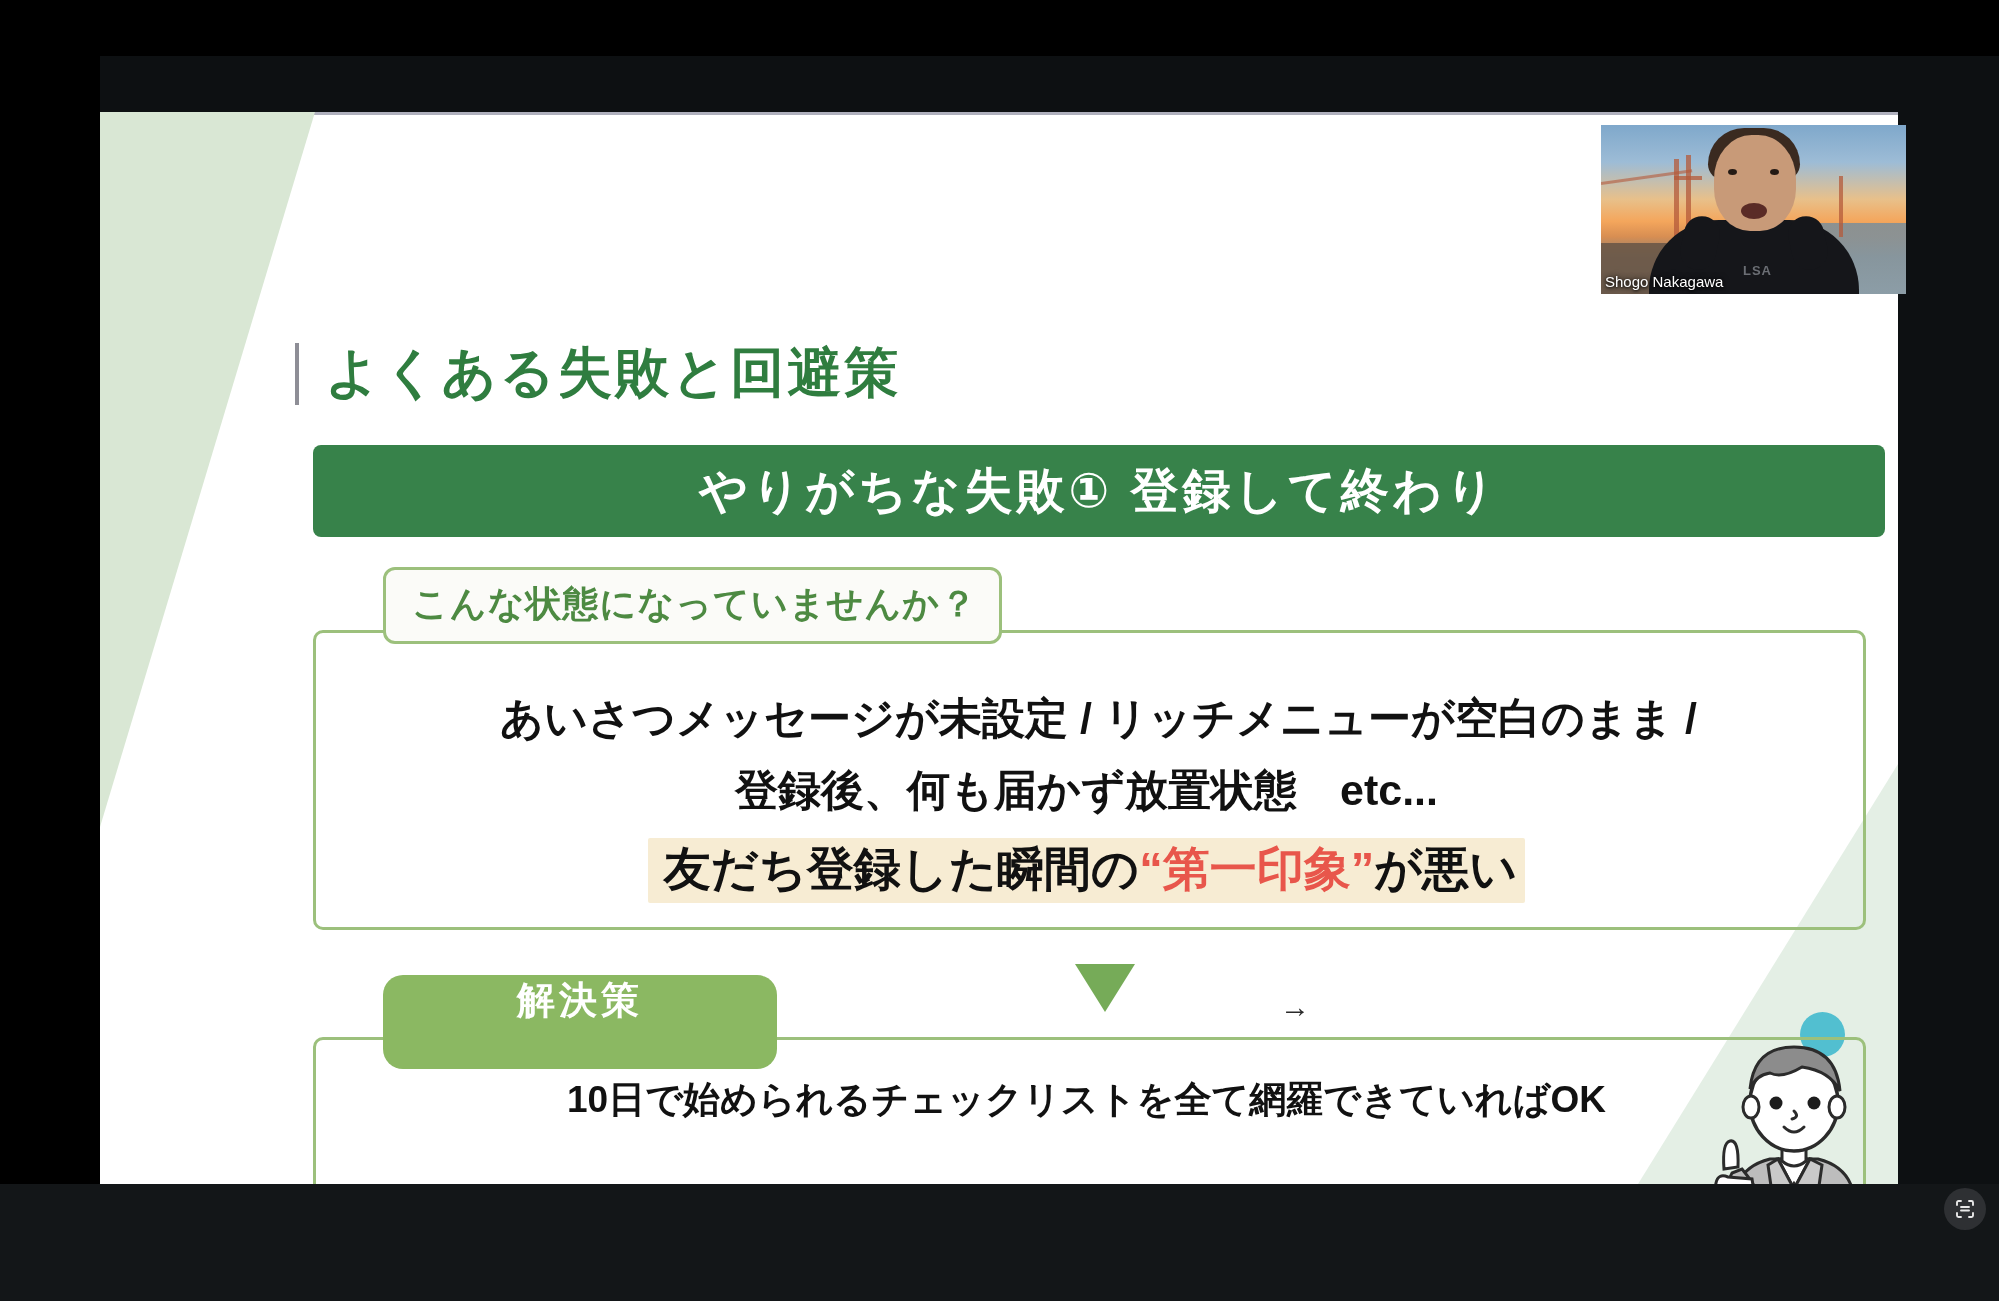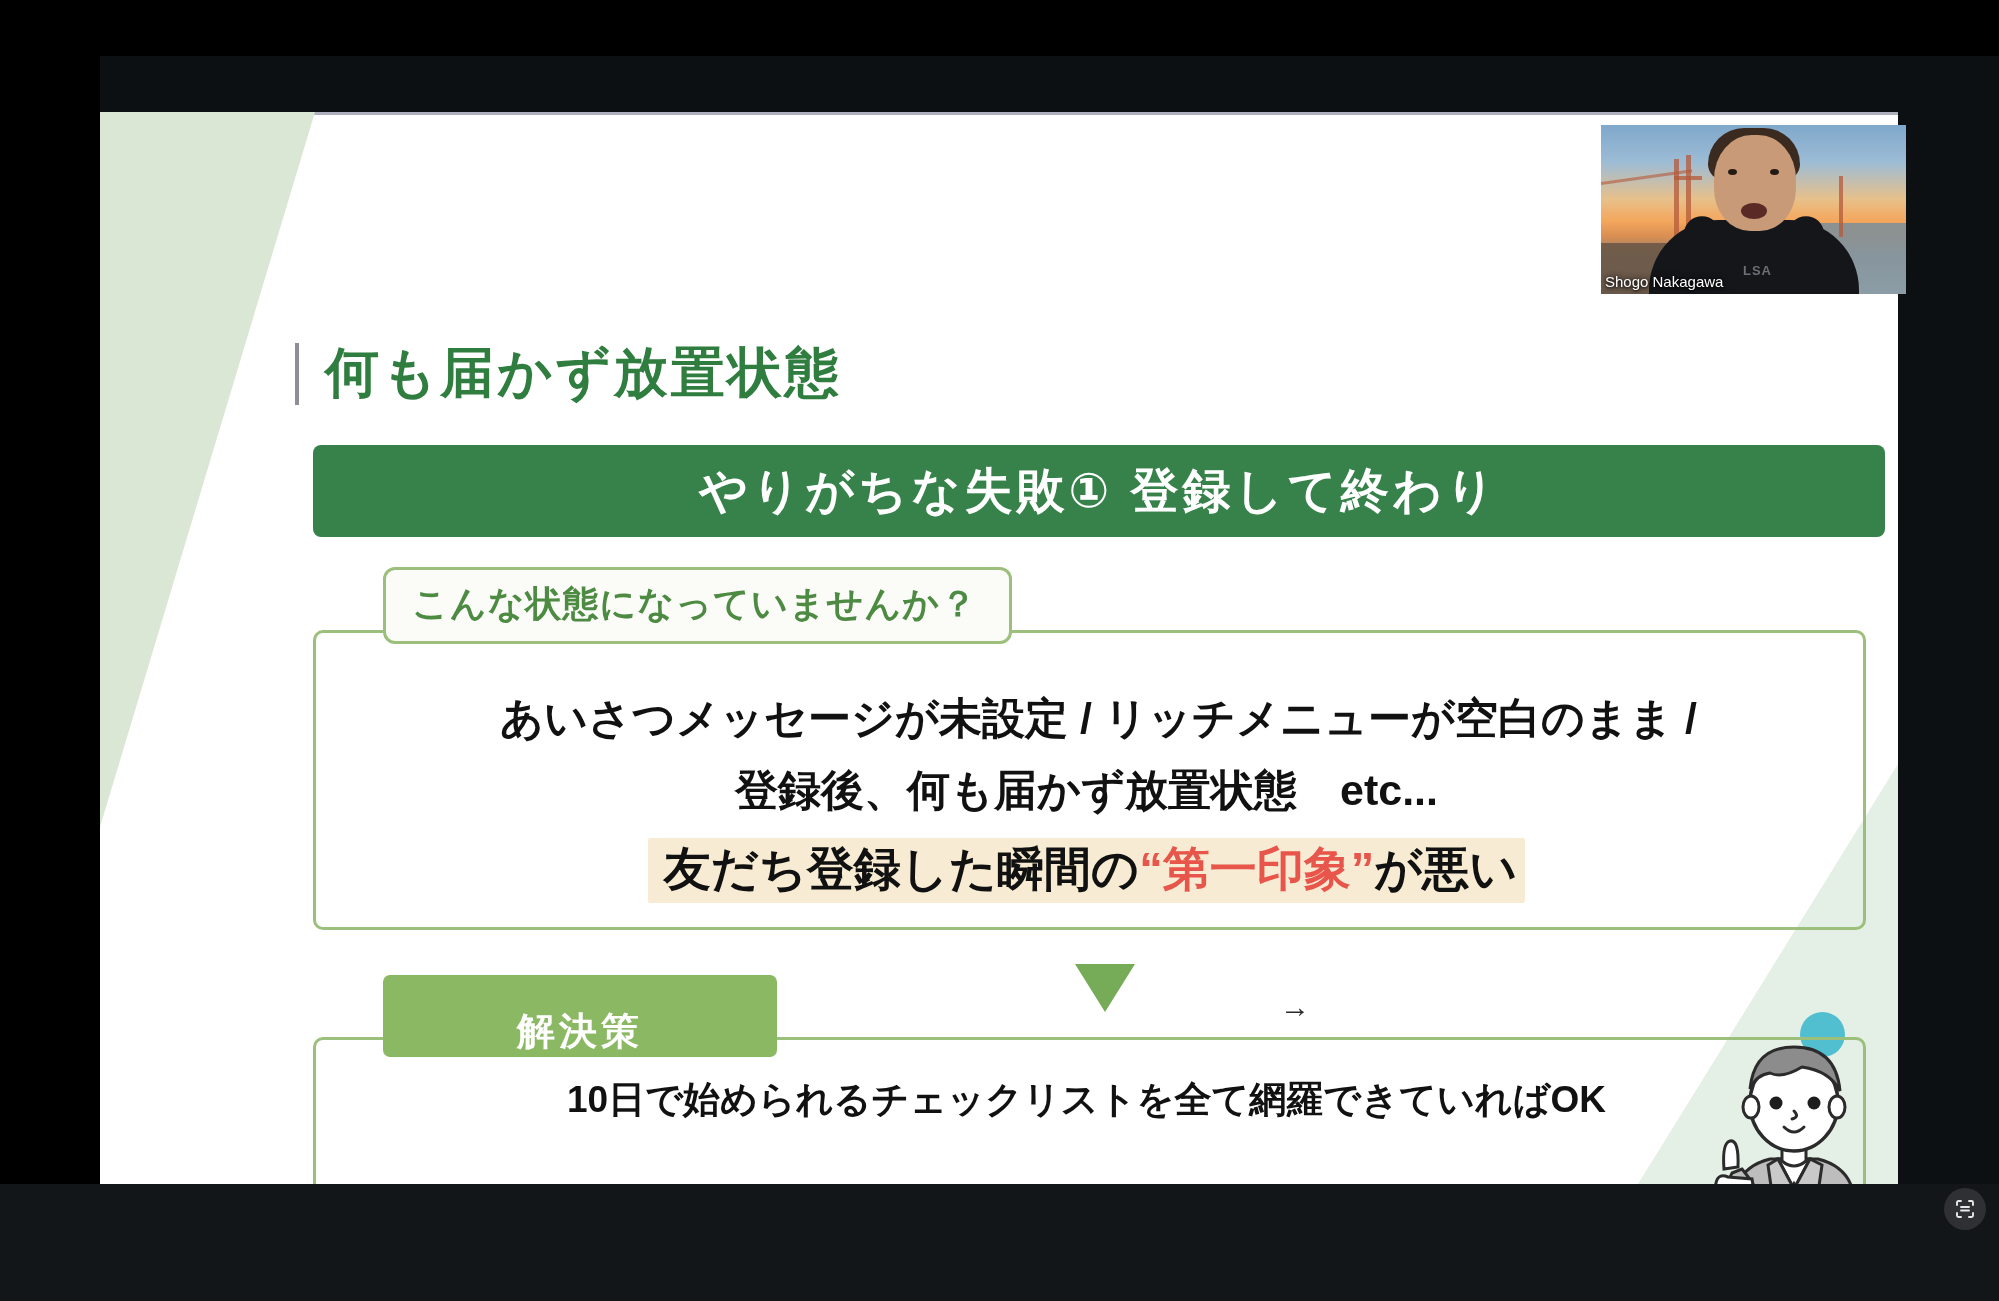--- a/index.html
+++ b/index.html
@@ -150,41 +150,41 @@
     top: 925px;
     width: 1547px;
     height: 213px;
   }
 
   
   .tab-outline {
     position: absolute;
     left: 283px;
     top: 455px;
-    padding: 10px 32px 12px 26px;
+    padding: 10px 22px 12px 26px;
     background: #fbfbf8;
     border: 3px solid #9cc07c;
     border-radius: 12px;
     font-size: 36px;
     font-weight: 700;
     color: #4d8a42;
     letter-spacing: 1px;
     white-space: nowrap;
     z-index: 4;
   }
   .tab-filled {
     position: absolute;
     left: 283px;
     top: 863px;
     width: 394px;
-    height: 82px;
+    height: 94px;
     background: #8bb862;
-    border-radius: 7px;
+    border-radius: 20px;
     display: flex;
-    align-items: flex-end;
+    align-items: flex-start;
     justify-content: center;
     z-index: 4;
   }
   .tab-filled-text {
     font-size: 38px;
     font-weight: 700;
     color: #ffffff;
     letter-spacing: 4px;
   }
 
@@ -403,21 +403,21 @@
 
   <div id="slide">
 
     <div class="slide-topline"></div>
     <div class="corner-tl"></div>
     <div class="corner-br"></div>
     <div class="dot-teal"></div>
 
     <div class="title-row">
       <div class="title-bar"></div>
-      <div class="title-text">何も届かず放置状態</div>
+      <div class="title-text">よくある失敗と回避策</div>
     </div>
 
     <div class="banner">
       <div class="banner-text">やりがちな失敗① 登録して終わり</div>
     </div>
 
     <div id="problem-box" class="obox"></div>
     <div class="tab-outline">こんな状態になっていませんか？</div>
 
     <div id="p-line1" class="line">あいさつメッセージが未設定 / リッチメニューが空白のまま /</div>

